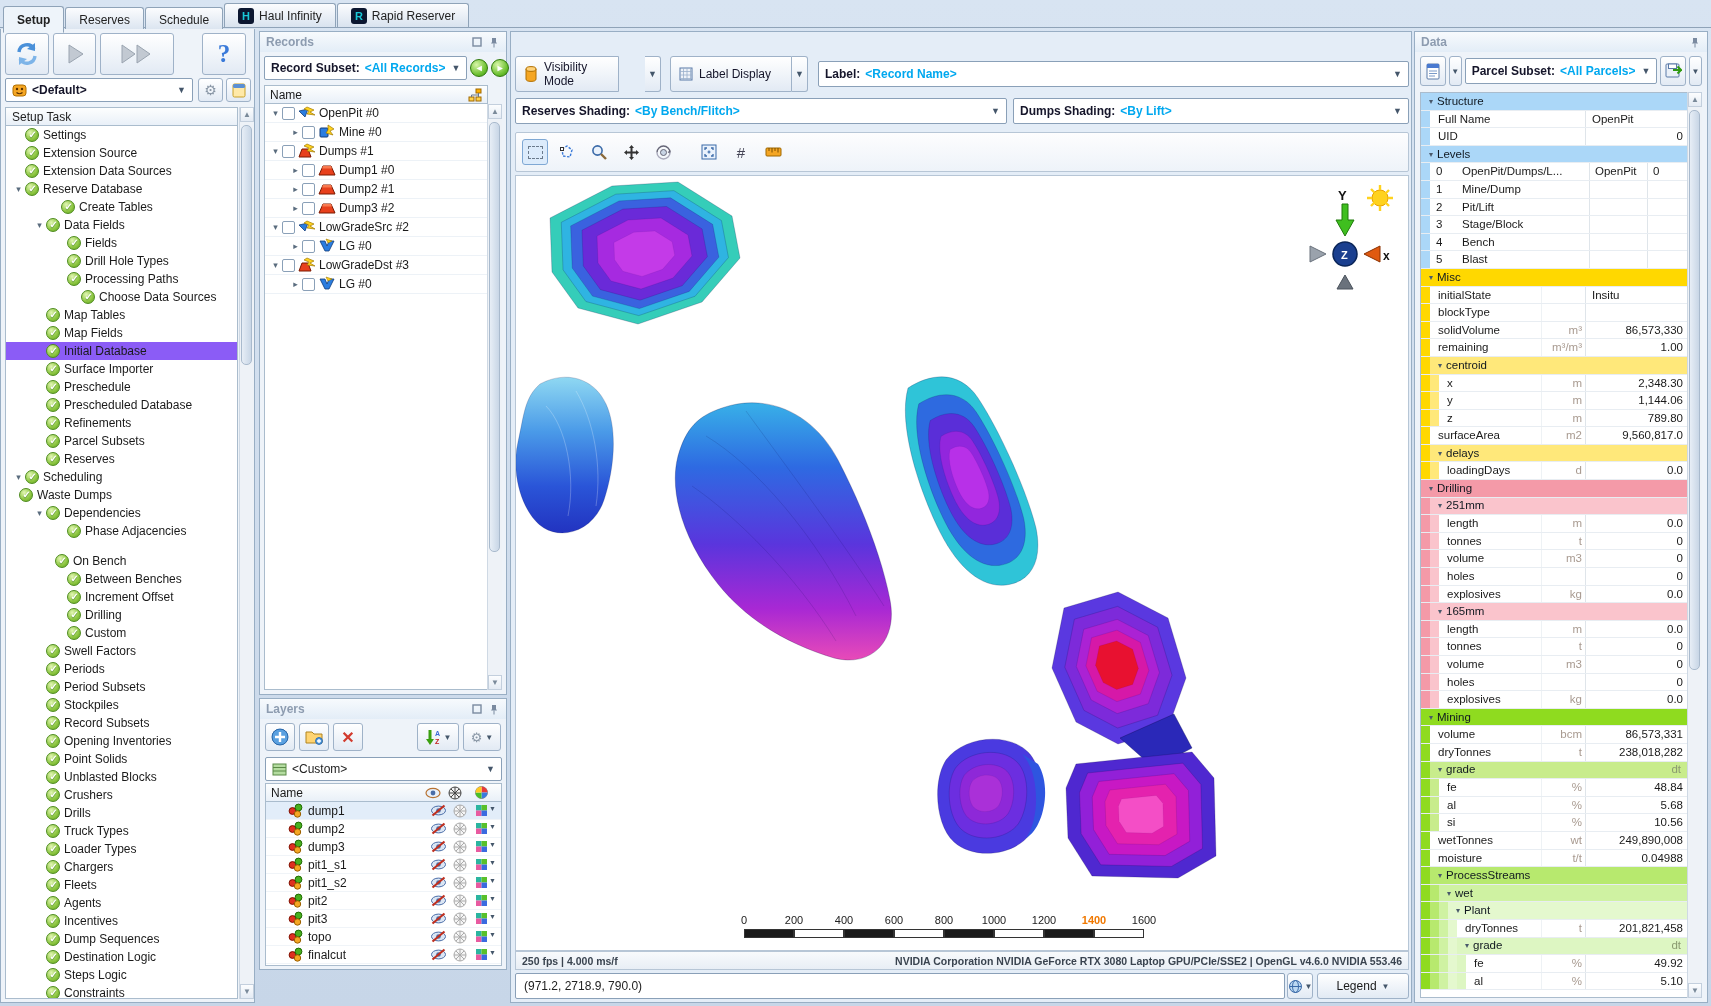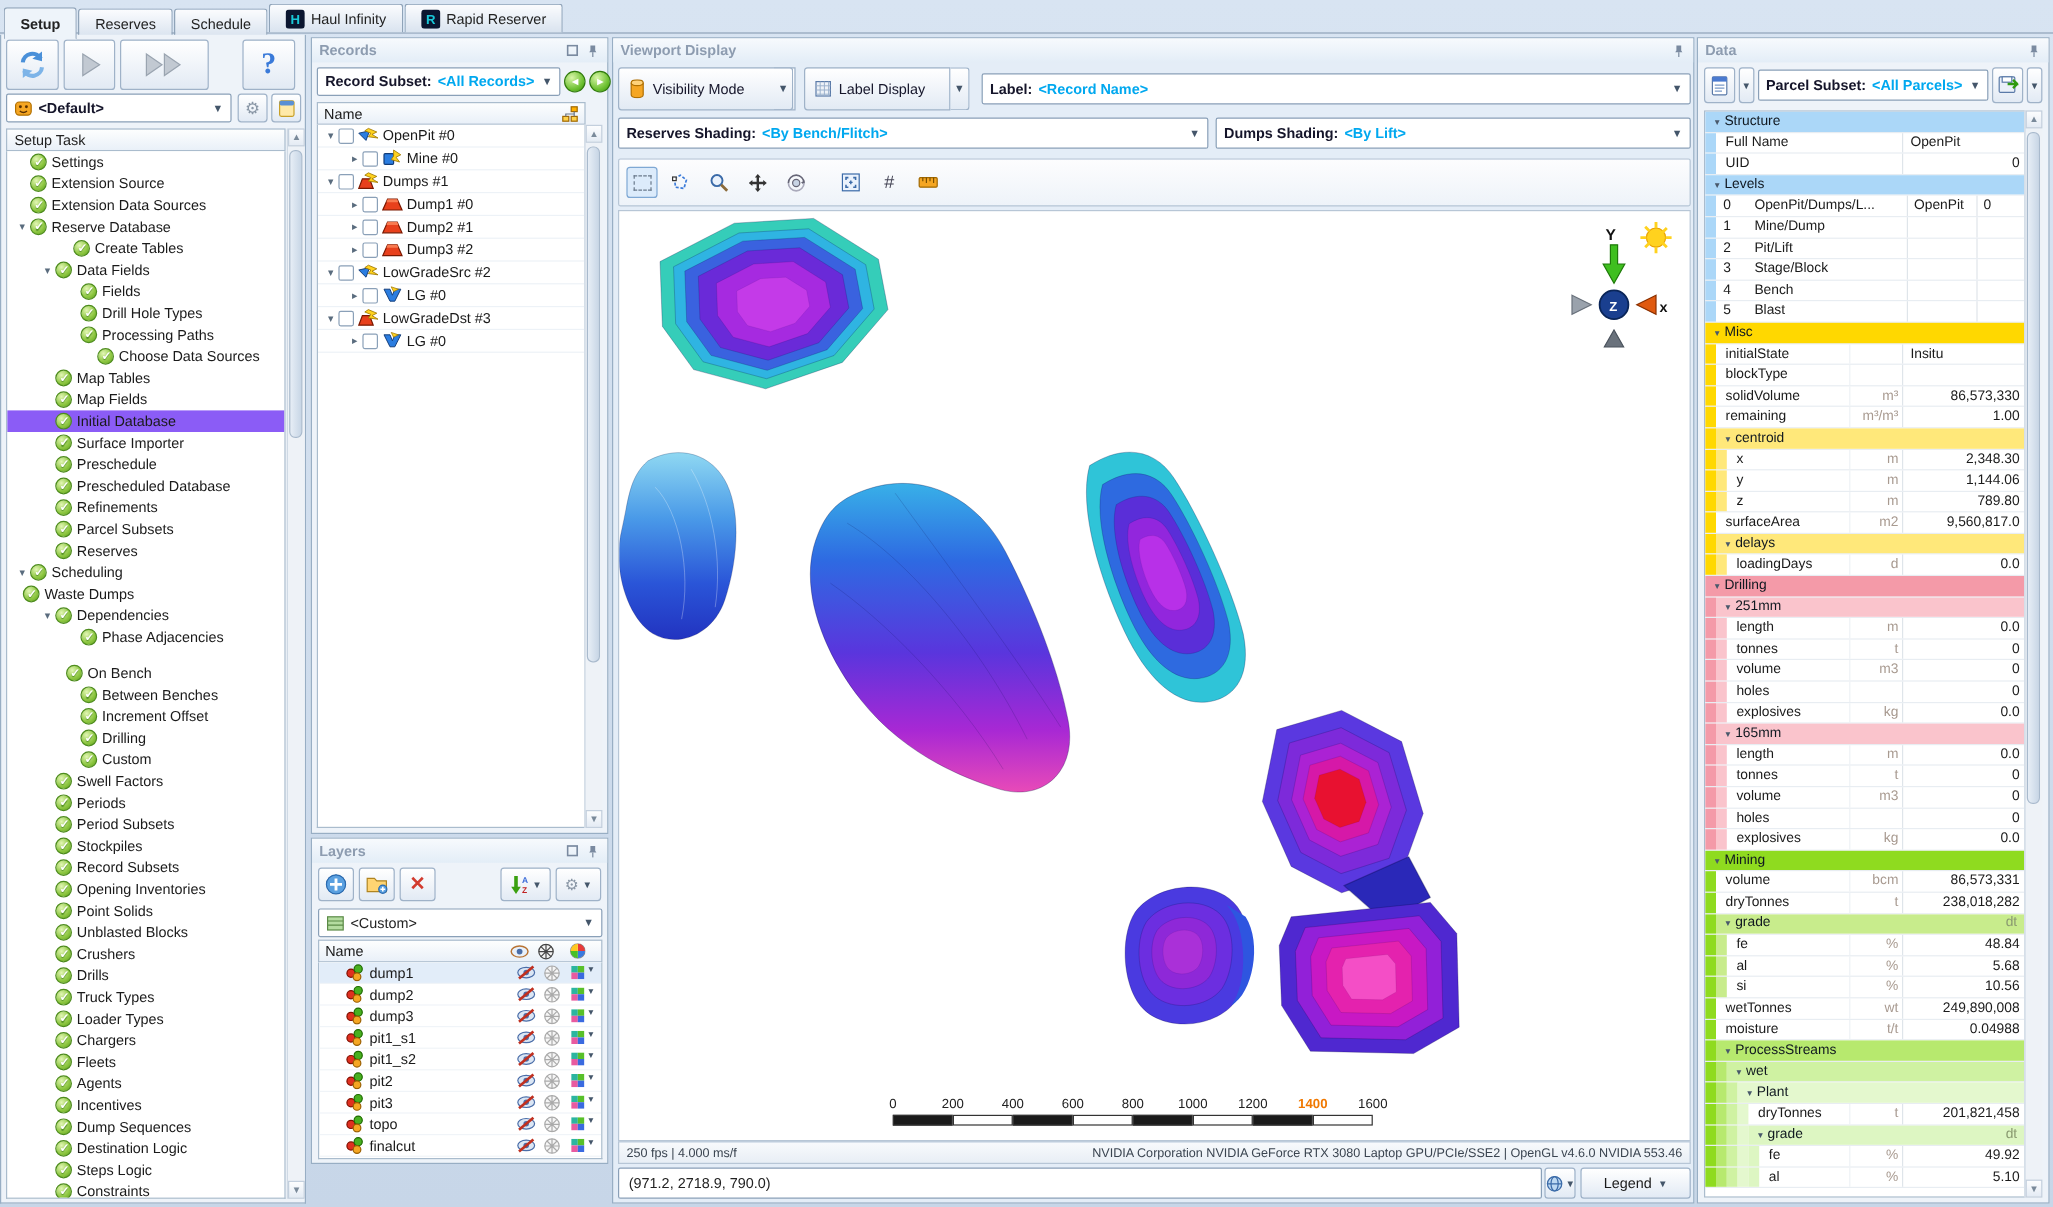--- a/index.html
+++ b/index.html
@@ -117,21 +117,21 @@
     background:linear-gradient(#fdfdfe,#eef3f9); border:1px solid #b7c6d6;
     border-radius:2px; display:flex; align-items:center; padding:0 6px; gap:6px; }
   .vt-btn { width:26px; height:26px; display:flex; align-items:center;
     justify-content:center; border-radius:3px; border:1px solid transparent; }
   .vt-btn.pressed { border:1px solid #7fa8d4; background:#dcebfb; }
   .canvas3d { position:absolute; left:4px; top:143px; width:894px; height:776px;
     background:#fff; border:1px solid #b7c6d6; overflow:hidden; }
   .fpsbar { position:absolute; left:4px; top:919px; width:894px; height:19px;
     background:linear-gradient(#f8fafc,#e8eef5); border:1px solid #b7c6d6;
     display:flex; align-items:center; padding:0 6px; font-size:10.5px;
-    font-weight:normal; color:#3a4450; }
+    font-weight:bold; color:#3a4450; }
   .fpsbar .sp { flex:1; }
   .coordrow { position:absolute; left:4px; top:941px; width:894px; height:27px; }
   .coordbox { position:absolute; left:0; top:0; width:770px; height:26px;
     background:#fff; border:1px solid #8aa0b8; border-radius:2px;
     display:flex; align-items:center; padding:0 8px; font-size:12px; color:#222; }
   .legendbtn { position:absolute; right:0; top:0; height:26px; width:92px;
     font-size:12px; gap:5px; }
   .ballbtn { position:absolute; right:96px; top:0; height:26px; width:26px; }
 
   
@@ -1041,33 +1041,23 @@
               <rect x="0" y="5.5" width="5.5" height="5.5" fill="#e85aa0"></rect>
               <rect x="5.5" y="5.5" width="5.5" height="5.5" fill="#3a6ae0"></rect>
             </svg>
             <span style="font-size:7px;color:#44566a;margin-left:2px">▼</span>
           </span>
         </div>
       </div>
   </div>
 
   <div class="panel viewport">
-    <div class="ptitle">
-      <span>Viewport Display</span>
-      <span class="sp"></span>
-      <span class="winicon">
-        <svg width="10" height="11" viewBox="0 0 10 11">
-            <path d="M3 1h4v4l1 1.5H2L3 5z" fill="#7a8aa0"></path>
-            <rect x="4.5" y="6.5" width="1" height="4" fill="#7a8aa0"></rect>
-          </svg>
-      </span>
-    </div>
 
     <div class="vrow1">
-      <div class="vbtn" style="left:0;width:148px">
+      <div class="vbtn" style="left:0;width:104px">
         <span class="icon-img">
           <svg width="14" height="16" viewBox="0 0 14 16">
               <path d="M2 3 V13 A5 2.4 0 0 0 12 13 V3" fill="#f5a623" stroke="#b06f00"></path>
               <ellipse cx="7" cy="3" rx="5" ry="2.4" fill="#ffd27a" stroke="#b06f00"></ellipse>
             </svg>
         </span>
         <span>Visibility Mode</span>
       </div>
       <div class="vbtn-arr" style="left:130px">▼</div>
 

